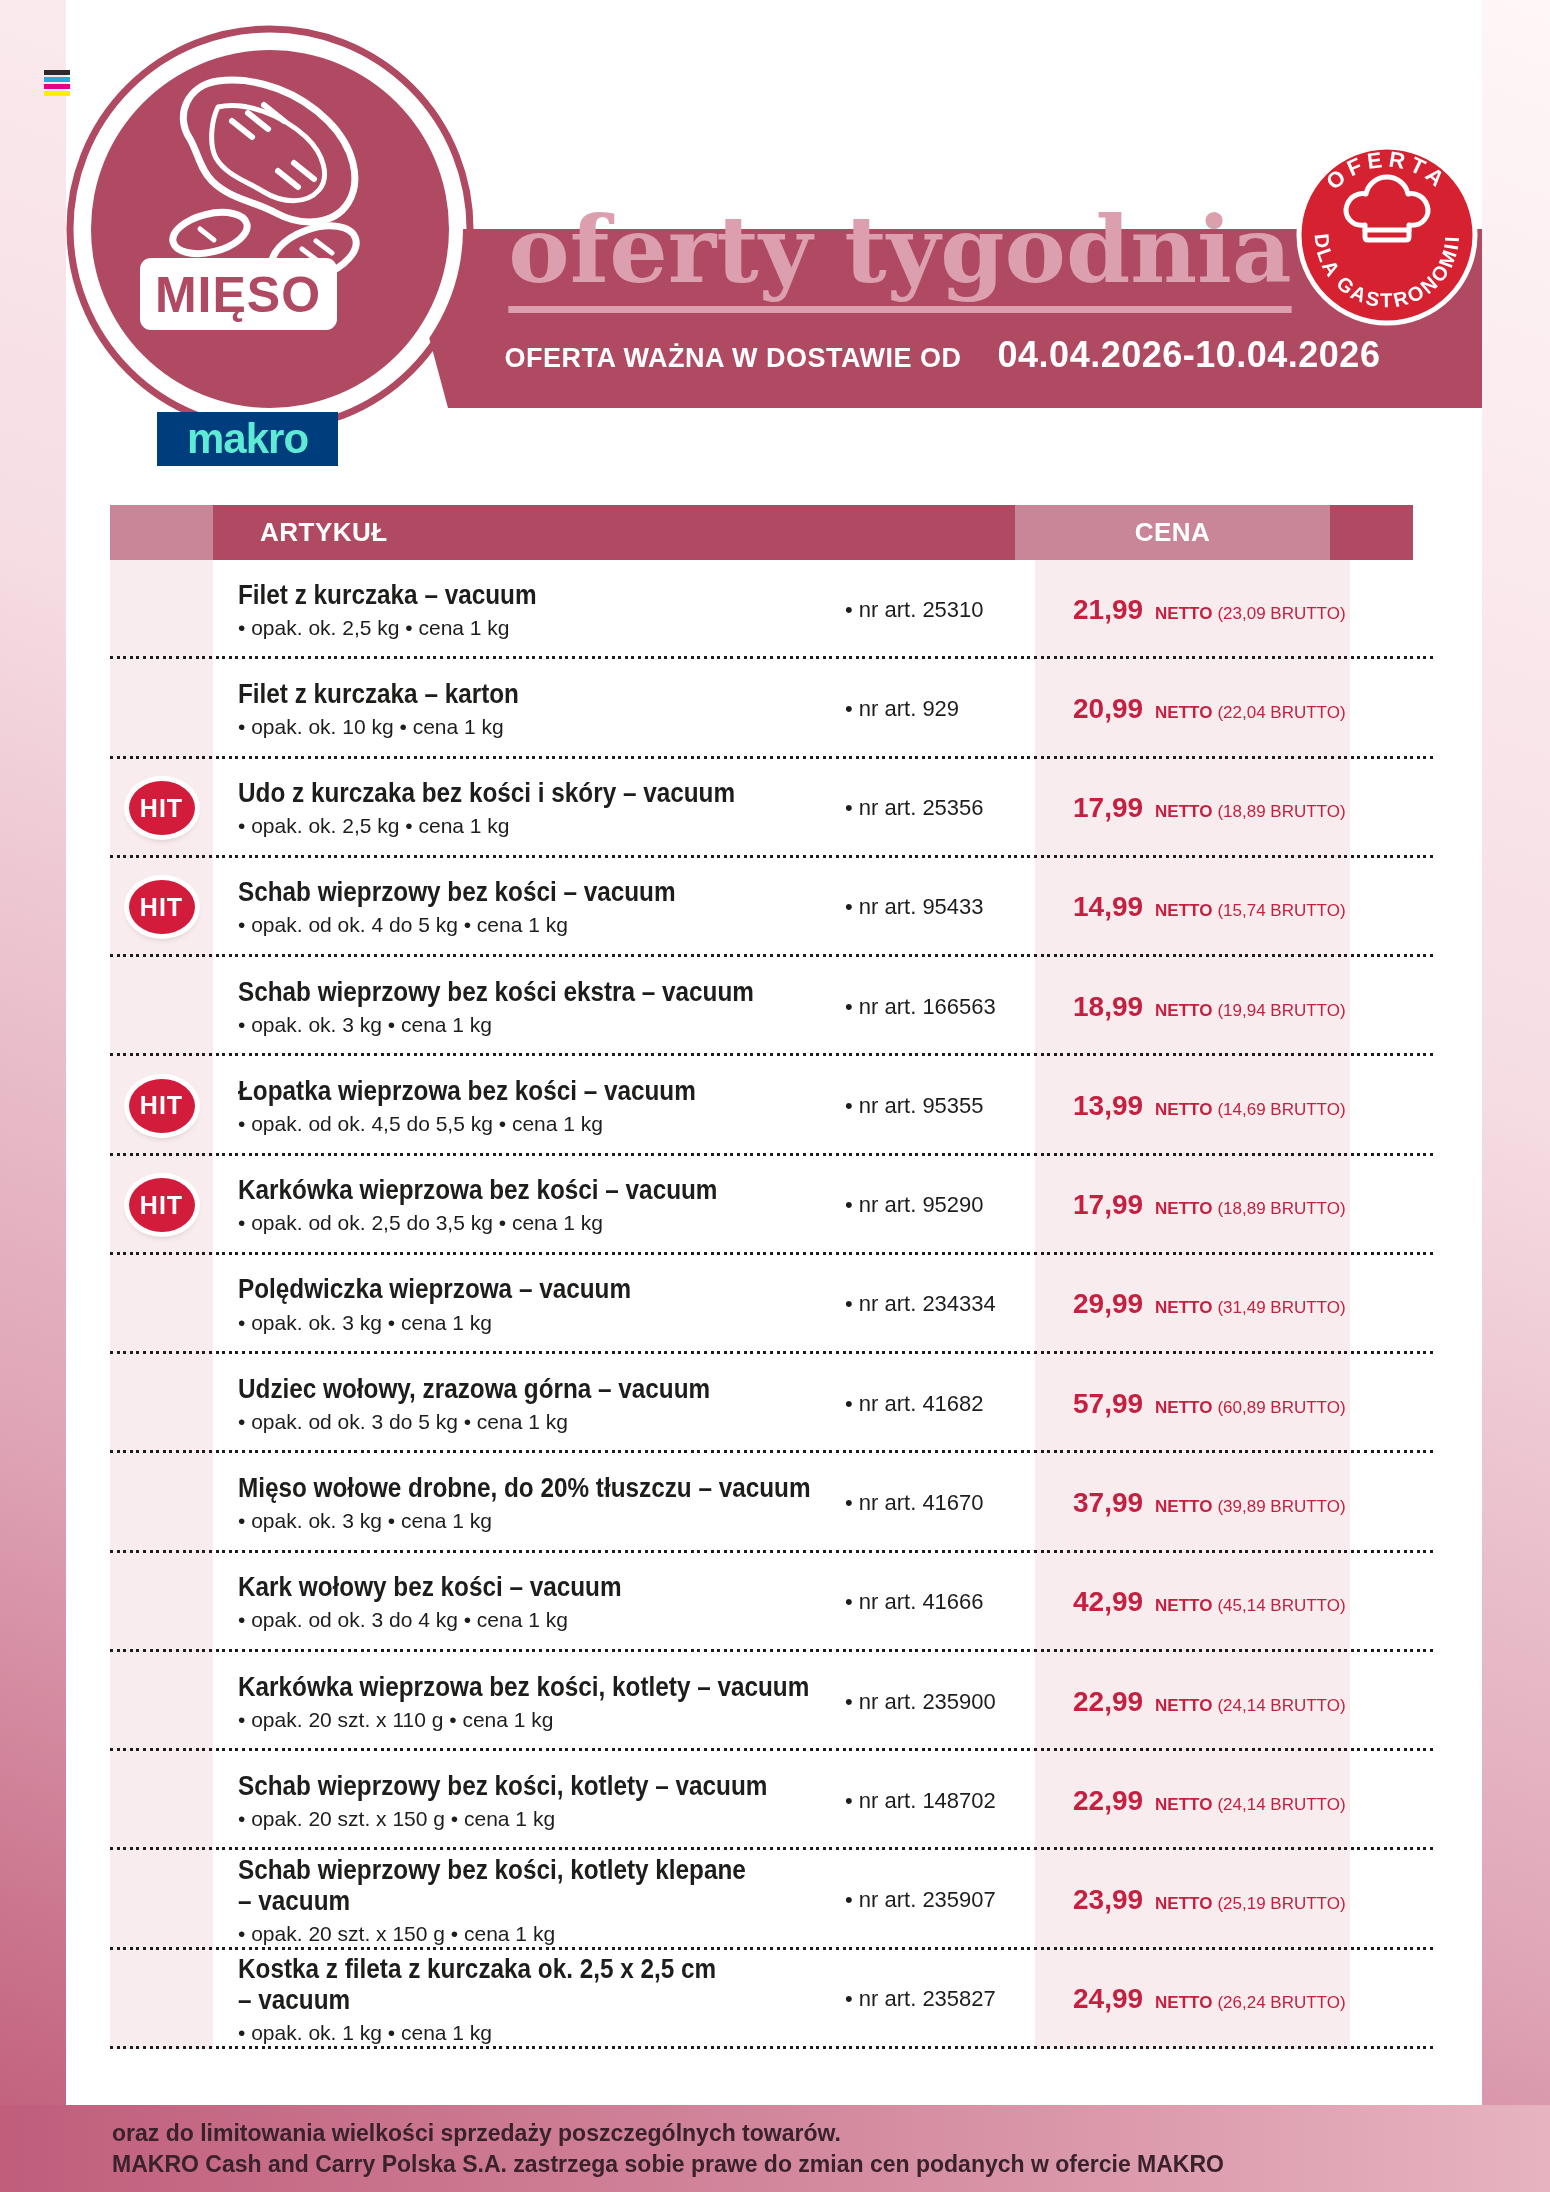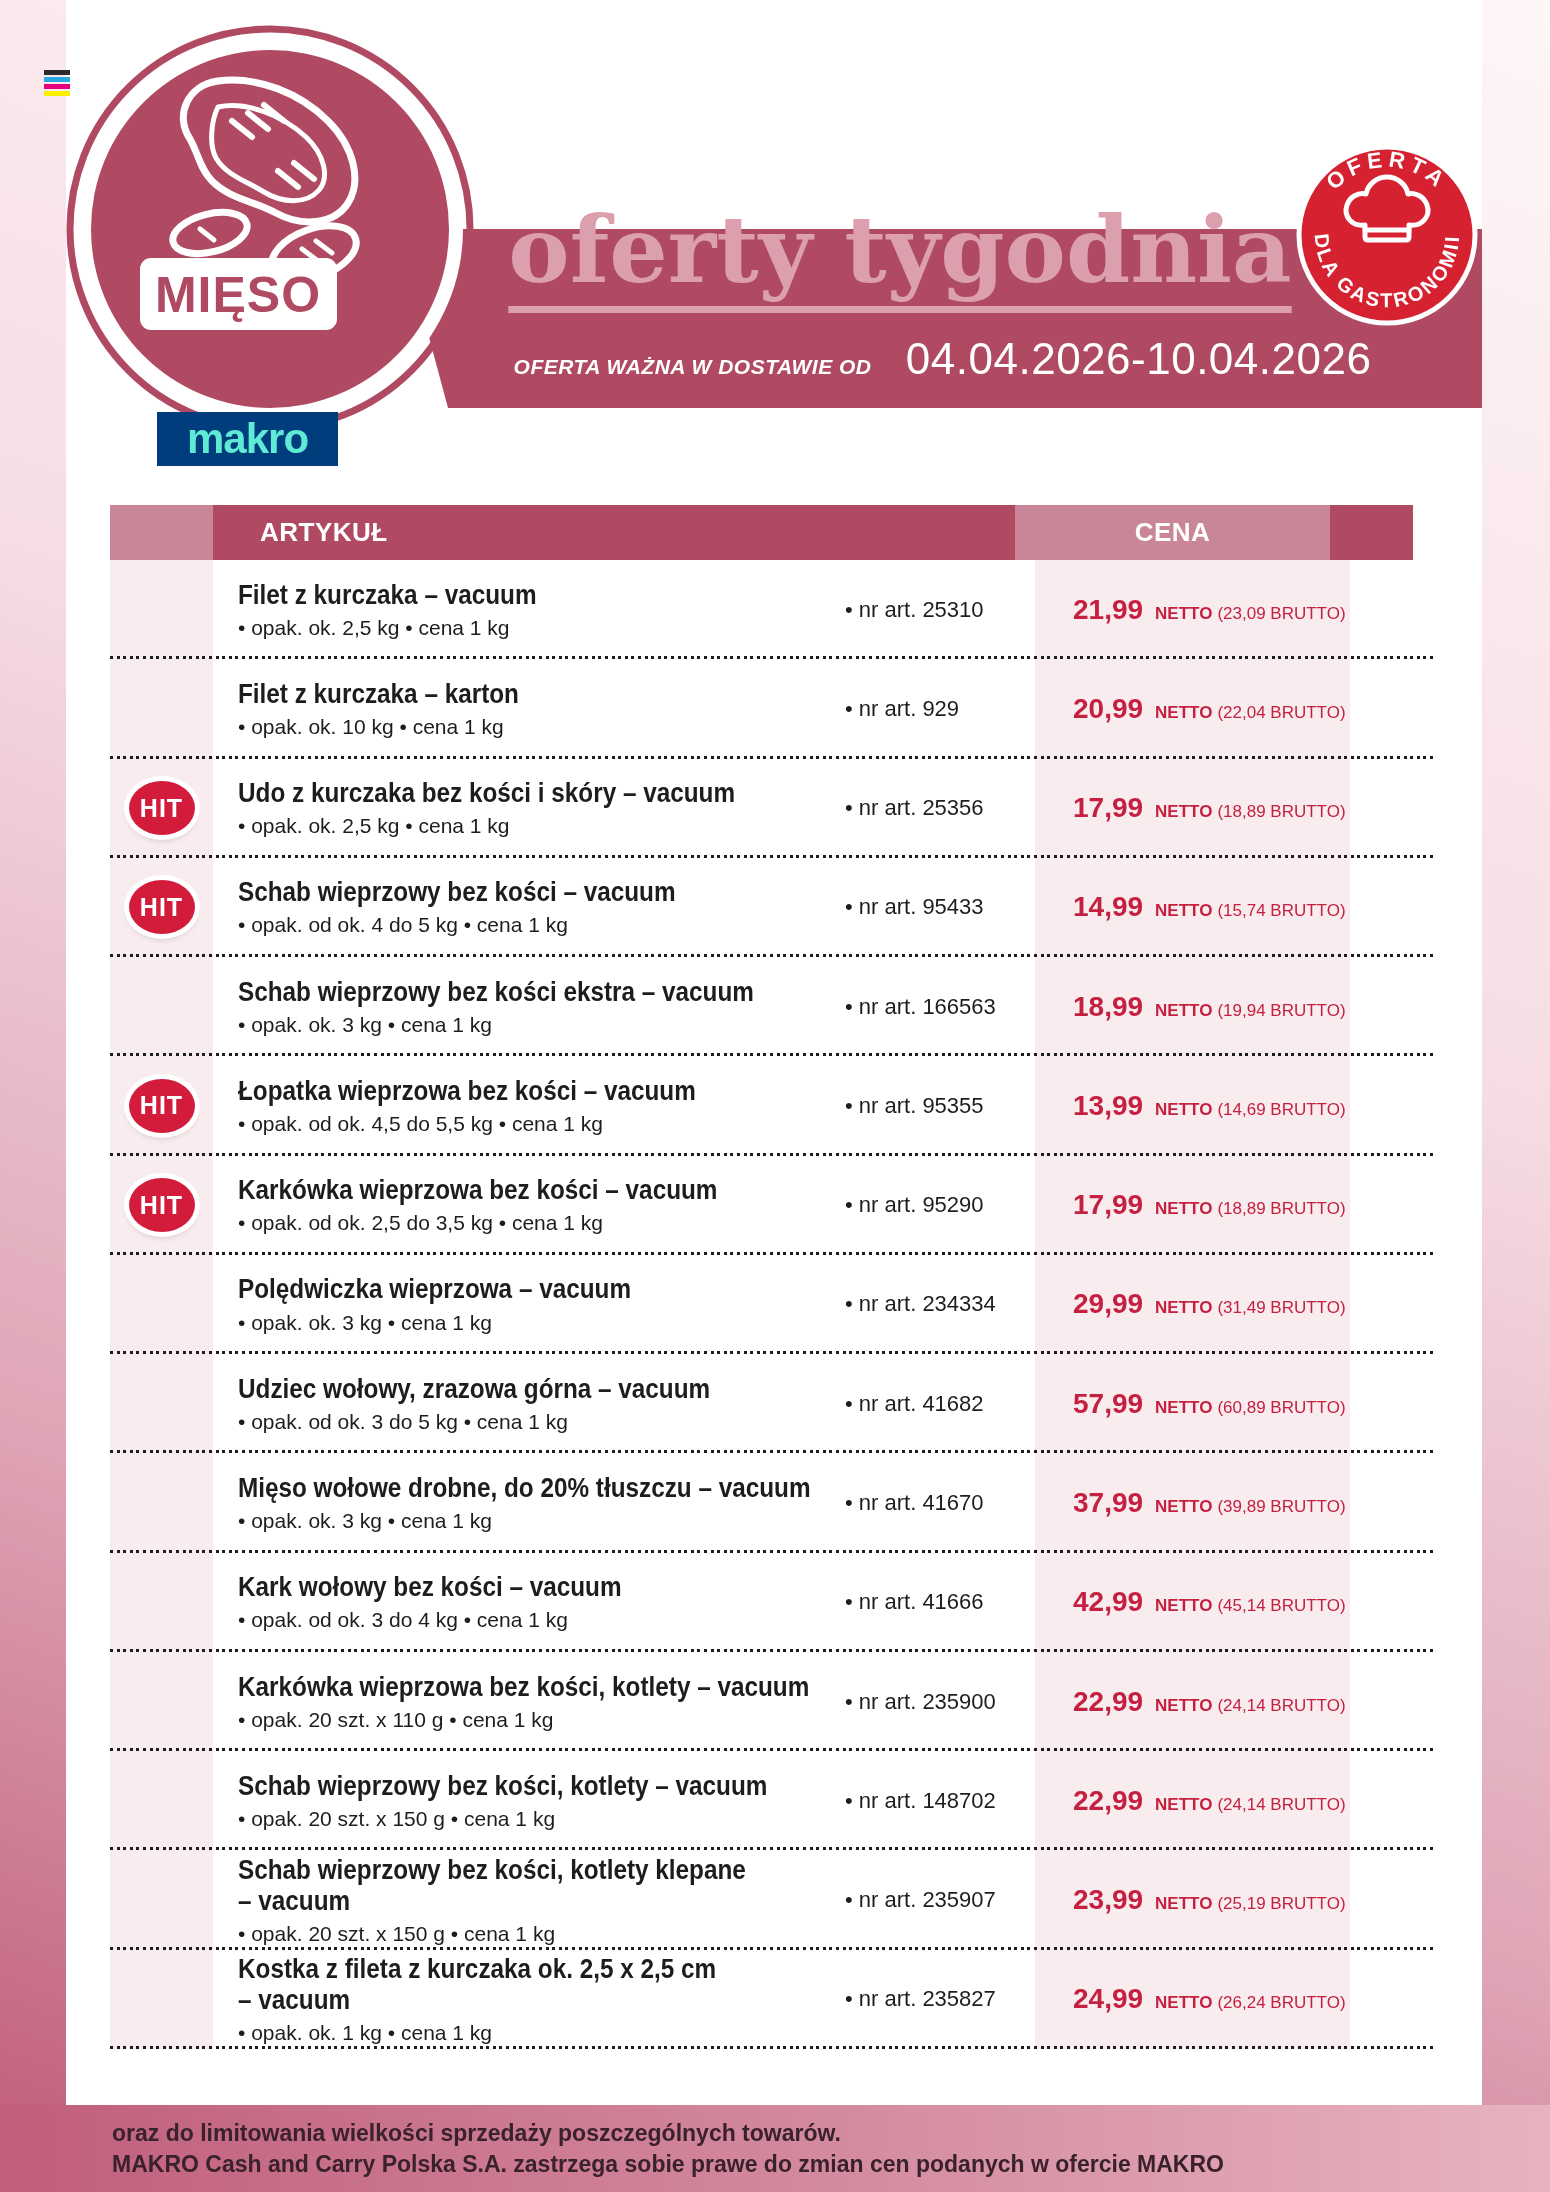--- a/index.html
+++ b/index.html
@@ -26,22 +26,22 @@
     position:absolute;left:420px;top:196px;width:960px;text-align:center;
     font-family:"DejaVu Serif","Liberation Serif",serif;
     font-weight:bold;font-size:92px;color:#db9fae;white-space:nowrap;
     text-decoration:underline;text-decoration-thickness:7px;text-underline-offset:24px;
     text-decoration-skip-ink:auto;
   }
   .validity{
     position:absolute;left:420px;top:334px;width:1045px;text-align:center;
     color:#ffffff;white-space:nowrap;
   }
-  .validity .vpre{font-weight:bold;font-size:21px;letter-spacing:.5px;font-style:italic;}
-  .validity .vdates{font-weight:normal;font-size:44px;letter-spacing:.5px;margin-left:28px;}
+  .validity .vpre{font-weight:bold;font-size:27px;letter-spacing:.5px;}
+  .validity .vdates{font-weight:bold;font-size:36px;letter-spacing:.5px;margin-left:28px;}
   .gastro{position:absolute;left:1292px;top:140px;width:190px;height:190px;}
   .circlelogo{position:absolute;left:62px;top:21px;width:416px;height:416px;}
   .makro{
     position:absolute;left:157px;top:412px;width:181px;height:54px;background:#003d7d;
     display:flex;align-items:center;justify-content:center;
     color:#5eead4;font-weight:bold;font-size:42px;letter-spacing:-1px;
   }
   
   .table{position:absolute;left:110px;top:505px;width:1323px;}
   .thead{display:flex;height:55px;}

